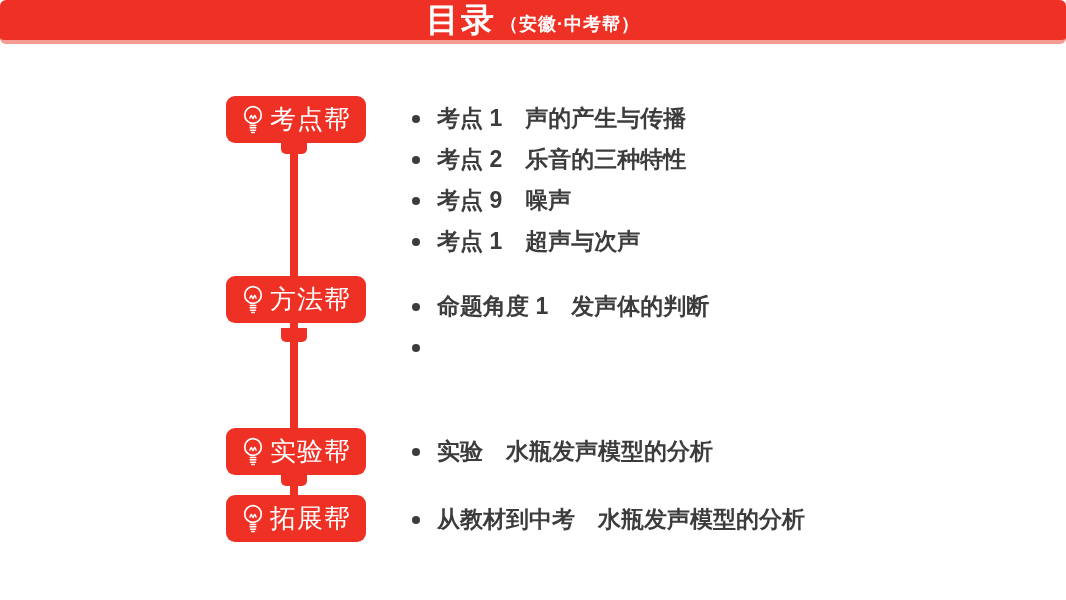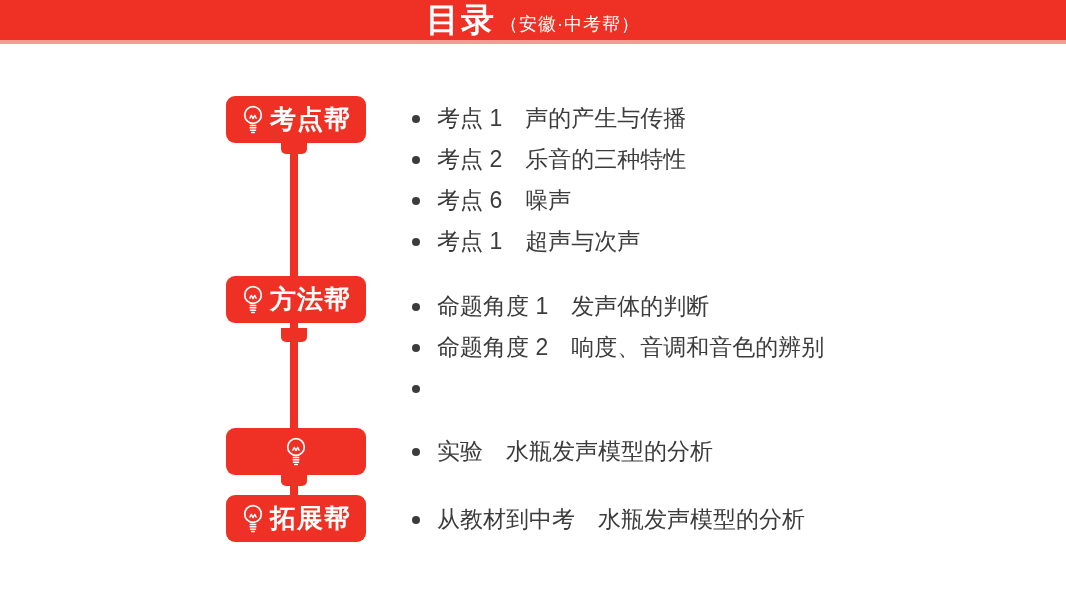--- a/index.html
+++ b/index.html
@@ -7,57 +7,57 @@
   html,body { background:#fff; }
   body { font-family:"Liberation Sans","DejaVu Sans",sans-serif; }
   .stage {
     position:relative; width:1066px; height:600px;
     background:#fff; overflow:hidden;
   }
   
   .header {
     position:absolute; left:0; top:0; width:1066px; height:44px;
     background:var(--accent); border-bottom:4px solid var(--edge);
-    display:flex; align-items:center; justify-content:center;
+    display:flex; align-items:center; justify-content:center;border-radius:6px;
   }
   .header .title {
     color:#fff; font-size:33px; font-weight:bold; letter-spacing:2px;
     line-height:44px;
   }
   .header .subtitle {
-    color:#fff; font-size:18px; font-weight:normal; margin-left:4px;
+    color:#fff; font-size:18px; font-weight:bold; margin-left:4px;
     padding-top:8px; letter-spacing:1px;
   }
   
   .vline {
     position:absolute; left:290px; top:120px; width:8px; height:390px;
     background:var(--accent); z-index:1;
   }
   .stub {
     position:absolute; left:281px; width:26px; height:14px;
     background:var(--accent); border-radius:0 0 5px 5px; z-index:1;
   }
   
   .badge {
     position:absolute; left:226px; width:140px; height:47px;
     background:var(--accent); border-radius:9px; z-index:2;
     display:flex; align-items:center; justify-content:center; gap:5px;
   }
   .badge .label {
-    color:#fff; font-size:26px; font-weight:bold; letter-spacing:1px;
+    color:#fff; font-size:26px; font-weight:normal; letter-spacing:1px;
     white-space:nowrap;
   }
   .badge svg { display:block; }
   
   .list {
     position:absolute; left:412px; width:620px; list-style:none; z-index:2;
   }
   .list li {
     display:flex; align-items:center; height:41px;
-    font-size:23px; color:var(--ink); white-space:nowrap;
+    font-size:23px; color:var(--ink); white-space:nowrap;font-weight:bold;
   }
   .list .dot {
     width:8px; height:8px; border-radius:50%; background:var(--ink);
     margin-right:17px; flex:0 0 auto;
   }
 </style>
 </head>
 <body>
 
 <div class="stage">
@@ -95,20 +95,21 @@
   </div>
 
   <div class="badge" style="top:428px">
     <span>
       <svg width="24" height="31" viewBox="0 0 24 31" fill="none" stroke="#fff">
         <circle cx="12" cy="11" r="8.3" stroke-width="1.7"></circle>
         <path d="M8.6 14.6 L10.3 11.4 L12 14.6 L13.7 11.4 L15.4 14.6" stroke-width="1.4" stroke-linejoin="round"></path>
         <path d="M9.3 21.4 H14.7 M9.1 23.8 H14.9 M9.5 26.2 H14.5 M10.7 28.6 H13.3" stroke-width="1.5" stroke-linecap="round"></path>
       </svg>
     </span>
+    <span class="label">实验帮</span>
   </div>
 
   <div class="badge" style="top:495px">
     <span>
       <svg width="24" height="31" viewBox="0 0 24 31" fill="none" stroke="#fff">
         <circle cx="12" cy="11" r="8.3" stroke-width="1.7"></circle>
         <path d="M8.6 14.6 L10.3 11.4 L12 14.6 L13.7 11.4 L15.4 14.6" stroke-width="1.4" stroke-linejoin="round"></path>
         <path d="M9.3 21.4 H14.7 M9.1 23.8 H14.9 M9.5 26.2 H14.5 M10.7 28.6 H13.3" stroke-width="1.5" stroke-linecap="round"></path>
       </svg>
     </span>
@@ -119,36 +120,32 @@
     <li>
         <span class="dot"></span>
         <span>考点 1　声的产生与传播</span>
       </li>
     <li>
         <span class="dot"></span>
         <span>考点 2　乐音的三种特性</span>
       </li>
     <li>
         <span class="dot"></span>
-        <span>考点 6　噪声</span>
+        <span>考点 9　噪声</span>
       </li>
     <li>
         <span class="dot"></span>
         <span>考点 1　超声与次声</span>
       </li>
   </ul>
 
   <ul class="list" style="top:286px">
     <li>
         <span class="dot"></span>
         <span>命题角度 1　发声体的判断</span>
-      </li>
-    <li>
-        <span class="dot"></span>
-        <span>命题角度 2　响度、音调和音色的辨别</span>
       </li>
     <li>
         <span class="dot"></span>
       </li>
   </ul>
 
   <ul class="list" style="top:431px">
     <li>
         <span class="dot"></span>
         <span>实验　水瓶发声模型的分析</span>

